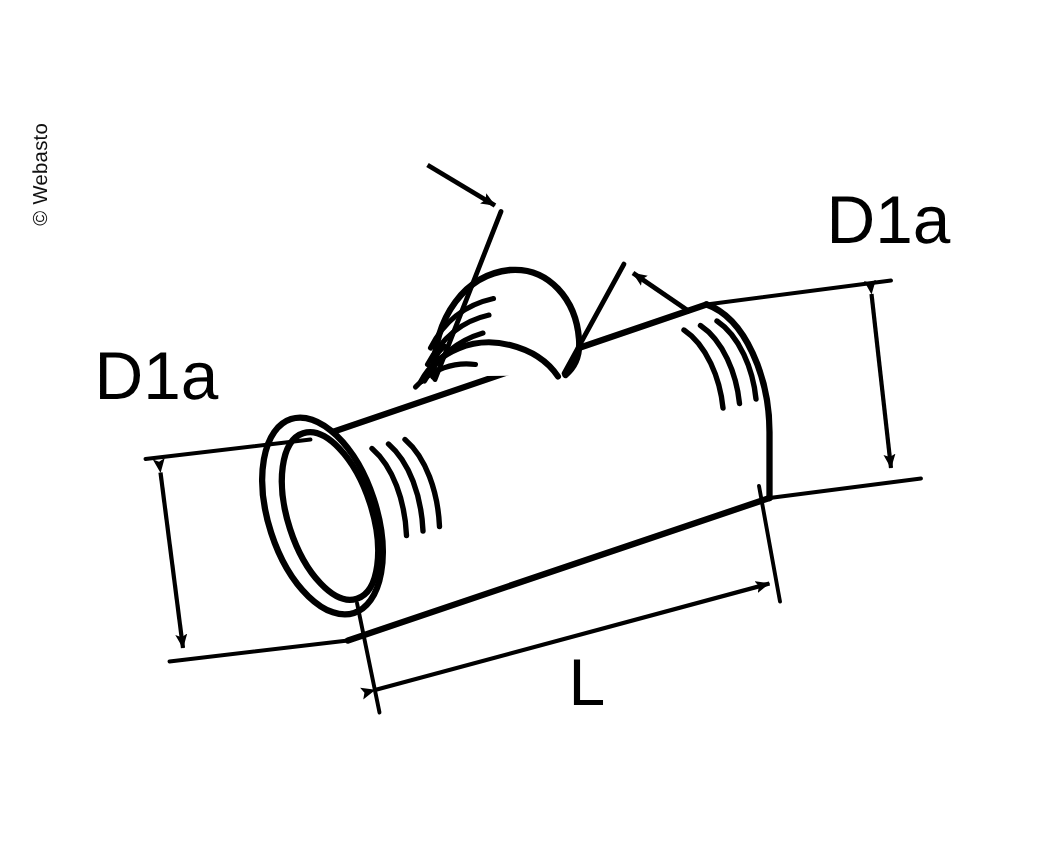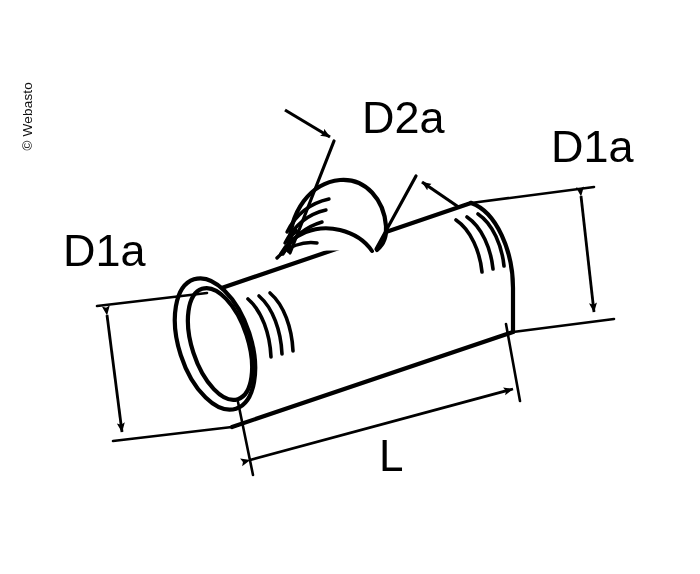--- a/index.html
+++ b/index.html
@@ -173,21 +173,20 @@
       <path d="M 506 324 L 520 401" fill="none" stroke="#000000" stroke-width="2.6" stroke-linecap="round"></path>
 
       <path d="M 250 460 L 513 389" fill="none" stroke="#000000" stroke-width="2.8" marker-start="url(#arrowFilled)" marker-end="url(#arrowFilled)"></path>
 
     </g>
 
   </svg>
 
   <div class="dim-label big" id="label-d1a-left">D1a</div>
 
-  <div class="dim-label big" id="label-d2a">D2a</div>
 
   <div class="dim-label big" id="label-d1a-right">D1a</div>
 
   <div class="dim-label" id="label-l">L</div>
 
   <div class="copyright-watermark">
     <div class="cr-text">© Webasto</div>
   </div>
 
 </div>

